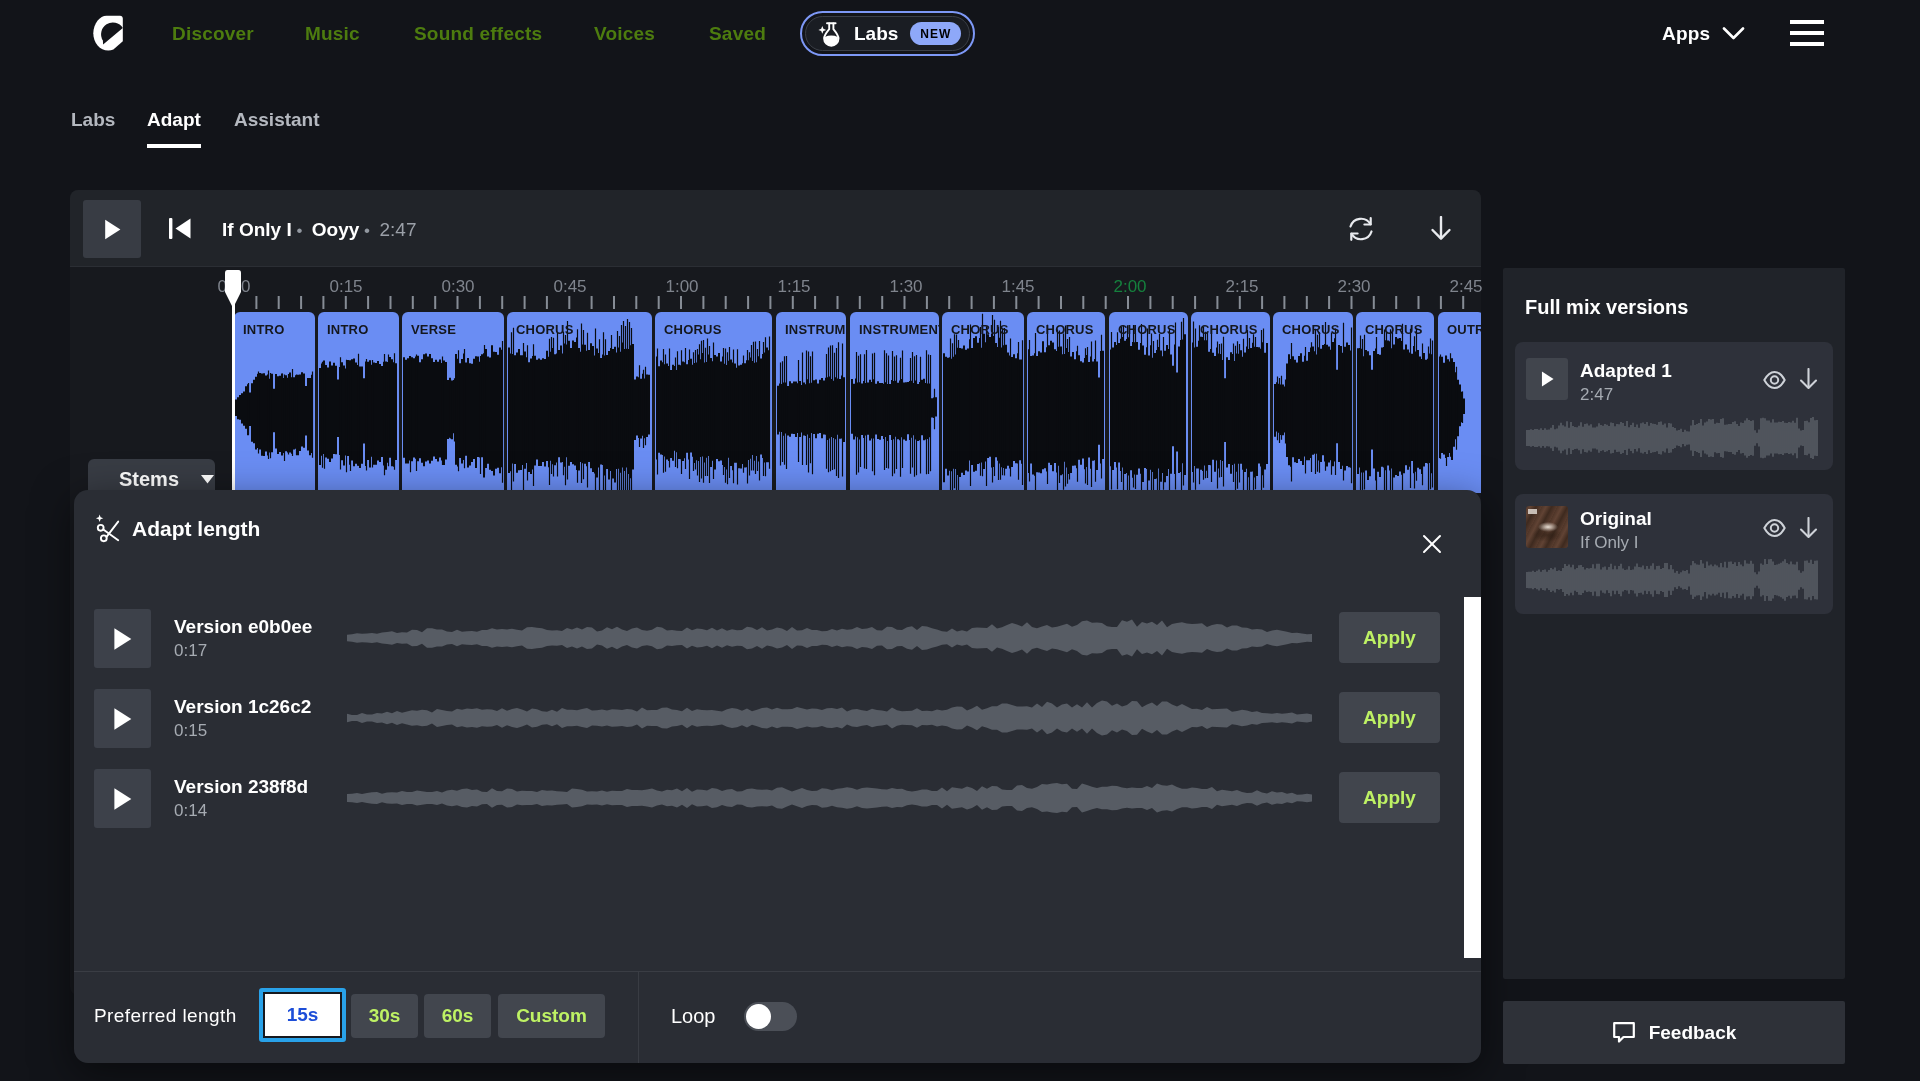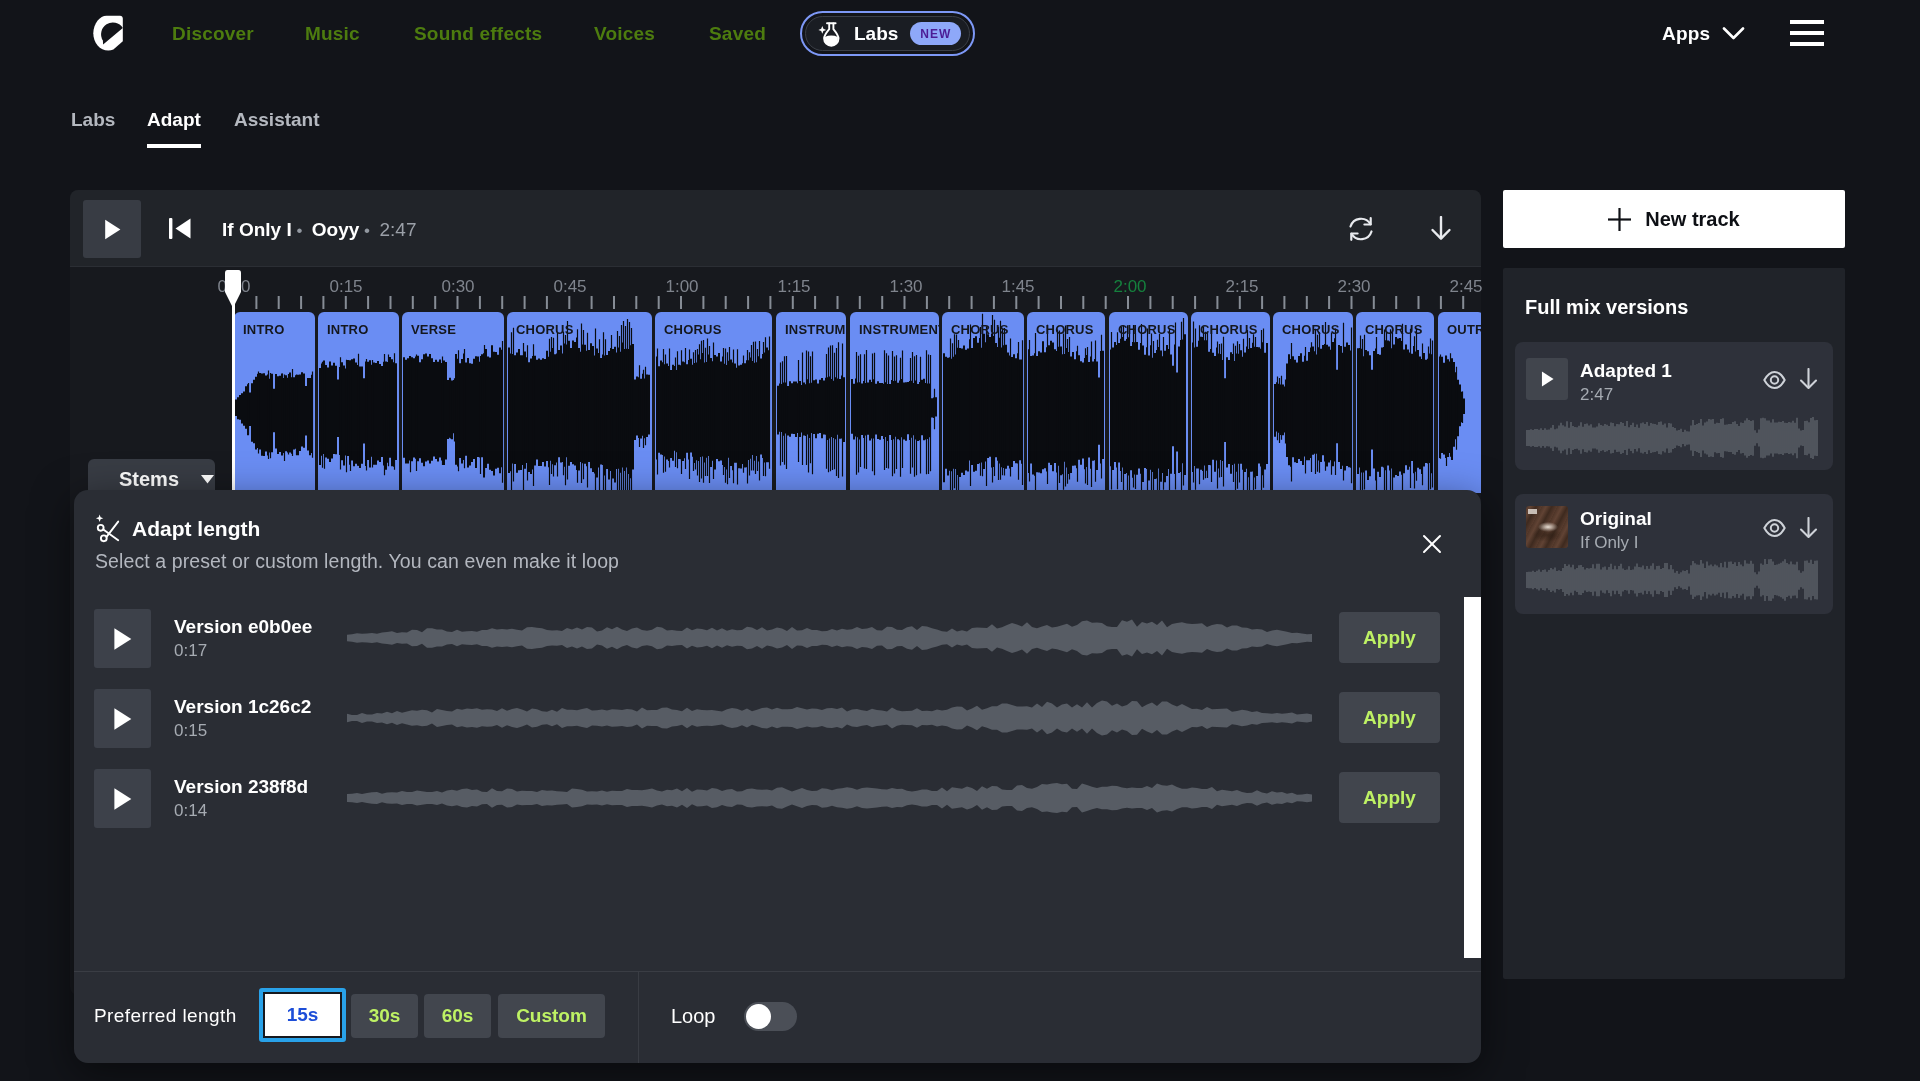--- a/index.html
+++ b/index.html
@@ -26,21 +26,21 @@
   <div style="background:#1a1d23;border:1px solid #3a3e46;border-radius:18px;display:flex;align-items:center;padding:0 8px 0 12px">
     <svg width="26" height="28" viewBox="0 0 26 28">
 <g stroke="#fff" stroke-width="1.9" fill="none" stroke-linecap="round" stroke-linejoin="round">
 <path d="M11.2 3.4 V9.2 C8.4 12.6 6.1 15.5 6.1 18.6 A7.2 7.2 0 0 0 20.5 18.6 C20.5 15.5 18.2 12.6 15.4 9.2 V3.4"></path>
 <path d="M9 3.3 H17.6"></path>
 </g>
 <path fill="#fff" d="M6.7 17 Q13.3 14.2 19.9 17 L19.9 19 A6.6 6.6 0 0 1 6.7 19 Z"></path>
 <path fill="#fff" d="M4.3 6 L5.4 8.8 L8.2 9.9 L5.4 11 L4.3 13.8 L3.2 11 L0.4 9.9 L3.2 8.8 Z"></path>
 </svg>
         <span style="font-size:19px;font-weight:bold;color:#fff;margin:0 12px 0 10px">Labs</span>
-    <span style="background:#8ea8f9;color:#4c1d95;font-size:12px;font-weight:bold;letter-spacing:1px;border-radius:12px;padding:5px 10px 4px">NEW</span>
+    <span style="background:#8ea8f9;color:#000000;font-size:12px;font-weight:bold;letter-spacing:1px;border-radius:12px;padding:5px 10px 4px">NEW</span>
   </div>
 </div>
 <span class="navlink" style="left:1662px;color:#fff">Apps</span>
 <svg style="position:absolute;left:1722px;top:27px" width="23" height="13" viewBox="0 0 23 13">
 <path d="M2 1.5 L11.5 11 L21 1.5" stroke="#fff" stroke-width="2.6" fill="none" stroke-linecap="round" stroke-linejoin="round"></path>
     </svg>
 <div style="position:absolute;left:1790px;top:20px;width:34px">
 <div style="height:4px;background:#fff;margin-bottom:7px"></div>
 <div style="height:4px;background:#fff;margin-bottom:7px"></div>
 <div style="height:4px;background:#fff"></div>
@@ -238,21 +238,20 @@
 <svg style="position:absolute;left:95px;top:514px" width="27" height="29" viewBox="0 0 27 29">
 <g stroke="#fff" stroke-width="1.9" fill="none" stroke-linecap="round" stroke-linejoin="round">
 <circle cx="5.7" cy="13.8" r="2.9"></circle>
 <circle cx="8.8" cy="24.3" r="2.9"></circle>
 <path d="M8.3 15.5 L23.2 26.3"></path>
 <path d="M11.5 22.8 L23.2 7.6"></path>
 </g>
 <path fill="#fff" d="M4.6 0.6 L5.6 3.3 L8.3 4.3 L5.6 5.3 L4.6 8 L3.6 5.3 L0.9 4.3 L3.6 3.3 Z"></path>
 </svg>
 <div class="abs" style="left:132px;top:517px;font-size:21px;font-weight:bold">Adapt length</div>
-<div class="abs" style="left:95px;top:550px;font-size:19.5px;letter-spacing:0.1px;color:#b3b7bf">Select a preset or custom length. You can even make it loop</div>
 <svg style="position:absolute;left:1422px;top:534px" width="20" height="20" viewBox="0 0 20 20">
 <g stroke="#fff" stroke-width="2" stroke-linecap="round">
         <path d="M2 2 L18 18"></path>
         <path d="M18 2 L2 18"></path>
       </g>
     </svg>
 <svg style="position:absolute;left:347px;top:597px" width="968" height="240" viewBox="0 0 968 240">
       <polygon fill="#575c64" points="0,37.7 5,37.2 10,36.2 15,36.8 20,36.5 25,36.0 30,36.7 35,35.6 40,35.0 45,34.2 50,36.1 55,35.2 60,35.6 65,32.8 70,32.9 75,35.2 80,31.3 85,31.3 90,32.5 95,32.6 100,34.5 105,35.0 110,32.8 115,34.8 120,34.2 125,33.9 130,34.8 135,32.9 140,33.0 145,31.2 150,32.5 155,32.0 160,32.5 165,31.8 170,32.7 175,33.4 180,30.2 185,30.1 190,30.8 195,31.3 200,33.1 205,33.5 210,33.2 215,34.1 220,31.0 225,32.6 230,30.6 235,32.6 240,30.0 245,30.5 250,34.4 255,33.4 260,30.2 265,32.2 270,29.8 275,32.5 280,34.0 285,31.4 290,30.6 295,33.0 300,33.8 305,32.7 310,29.7 315,30.6 320,33.6 325,33.0 330,33.7 335,33.9 340,30.4 345,33.3 350,31.5 355,32.1 360,33.3 365,30.8 370,33.6 375,31.2 380,33.7 385,32.3 390,33.3 395,33.0 400,29.8 405,30.6 410,32.9 415,30.3 420,33.4 425,32.6 430,30.5 435,31.5 440,34.0 445,29.9 450,33.5 455,33.3 460,31.0 465,33.0 470,33.1 475,34.2 480,34.1 485,31.9 490,33.4 495,31.7 500,32.7 505,32.3 510,29.9 515,32.0 520,31.5 525,30.1 530,33.3 535,33.4 540,29.7 545,30.1 550,32.8 555,33.1 560,30.3 565,29.3 570,32.9 575,29.1 580,29.4 585,31.2 590,32.4 595,34.2 600,34.8 605,31.4 610,34.6 615,33.2 620,34.6 625,30.9 630,30.5 635,30.8 640,30.9 645,27.3 650,31.4 655,30.3 660,28.1 665,26.1 670,27.5 675,29.6 680,25.3 685,30.0 690,31.2 695,29.4 700,28.1 705,30.6 710,29.8 715,28.3 720,26.8 725,29.8 730,28.1 735,24.2 740,23.5 745,25.7 750,25.4 755,26.0 760,29.2 765,30.0 770,30.0 775,23.2 780,24.7 785,22.5 790,29.7 795,25.0 800,26.5 805,24.8 810,28.1 815,23.4 820,30.2 825,27.1 830,26.0 835,25.2 840,26.6 845,27.0 850,26.7 855,26.2 860,29.9 865,28.1 870,27.1 875,27.6 880,30.4 885,28.5 890,28.5 895,30.6 900,30.8 905,32.5 910,32.1 915,32.5 920,35.1 925,33.5 930,32.8 935,33.8 940,34.8 945,36.1 950,35.7 955,36.5 960,37.2 965,36.9 965,45.1 960,44.8 955,45.5 950,46.3 945,45.9 940,47.2 935,48.2 930,49.2 925,48.5 920,46.9 915,49.5 910,49.9 905,49.5 900,51.2 895,51.4 890,53.5 885,53.5 880,51.6 875,54.4 870,54.9 865,53.9 860,52.1 855,55.8 850,55.3 845,55.0 840,55.4 835,56.8 830,56.0 825,54.9 820,51.8 815,58.6 810,53.9 805,57.2 800,55.5 795,57.0 790,52.3 785,59.5 780,57.3 775,58.8 770,52.0 765,52.0 760,52.8 755,56.0 750,56.6 745,56.3 740,58.5 735,57.8 730,53.9 725,52.2 720,55.2 715,53.7 710,52.2 705,51.4 700,53.9 695,52.6 690,50.8 685,52.0 680,56.7 675,52.4 670,54.5 665,55.9 660,53.9 655,51.7 650,50.6 645,54.7 640,51.1 635,51.2 630,51.5 625,51.1 620,47.4 615,48.8 610,47.4 605,50.6 600,47.2 595,47.8 590,49.6 585,50.8 580,52.6 575,52.9 570,49.1 565,52.7 560,51.7 555,48.9 550,49.2 545,51.9 540,52.3 535,48.6 530,48.7 525,51.9 520,50.5 515,50.0 510,52.1 505,49.7 500,49.3 495,50.3 490,48.6 485,50.1 480,47.9 475,47.8 470,48.9 465,49.0 460,51.0 455,48.7 450,48.5 445,52.1 440,48.0 435,50.5 430,51.5 425,49.4 420,48.6 415,51.7 410,49.1 405,51.4 400,52.2 395,49.0 390,48.7 385,49.7 380,48.3 375,50.8 370,48.4 365,51.2 360,48.7 355,49.9 350,50.5 345,48.7 340,51.6 335,48.1 330,48.3 325,49.0 320,48.4 315,51.4 310,52.3 305,49.3 300,48.2 295,49.0 290,51.4 285,50.6 280,48.0 275,49.5 270,52.2 265,49.8 260,51.8 255,48.6 250,47.6 245,51.5 240,52.0 235,49.4 230,51.4 225,49.4 220,51.0 215,47.9 210,48.8 205,48.5 200,48.9 195,50.7 190,51.2 185,51.9 180,51.8 175,48.6 170,49.3 165,50.2 160,49.5 155,50.0 150,49.5 145,50.8 140,49.0 135,49.1 130,47.2 125,48.1 120,47.8 115,47.2 110,49.2 105,47.0 100,47.5 95,49.4 90,49.5 85,50.7 80,50.7 75,46.8 70,49.1 65,49.2 60,46.4 55,46.8 50,45.9 45,47.8 40,47.0 35,46.4 30,45.3 25,46.0 20,45.5 15,45.2 10,45.8 5,44.8 0,44.3"></polygon>
       <polygon fill="#575c64" points="0,116.8 5,118.1 10,118.1 15,115.9 20,117.4 25,117.4 30,115.9 35,116.4 40,114.8 45,116.3 50,114.0 55,115.7 60,114.6 65,113.3 70,113.8 75,112.7 80,113.2 85,115.4 90,112.1 95,113.0 100,114.0 105,114.5 110,111.8 115,112.8 120,111.4 125,112.0 130,111.3 135,112.8 140,112.3 145,112.6 150,114.0 155,111.2 160,113.8 165,111.9 170,111.1 175,112.4 180,114.4 185,111.6 190,112.2 195,114.2 200,114.8 205,112.7 210,114.8 215,111.1 220,112.8 225,112.7 230,113.2 235,112.1 240,111.0 245,113.6 250,113.3 255,112.4 260,113.6 265,112.3 270,112.5 275,113.0 280,111.9 285,112.5 290,114.4 295,110.5 300,113.2 305,112.9 310,113.0 315,110.7 320,110.6 325,112.5 330,113.0 335,114.3 340,110.8 345,113.9 350,112.3 355,113.1 360,113.2 365,113.1 370,113.8 375,114.5 380,112.3 385,111.1 390,111.7 395,113.7 400,111.5 405,114.3 410,112.7 415,110.9 420,110.4 425,112.5 430,110.7 435,112.3 440,112.2 445,111.9 450,110.1 455,111.2 460,112.5 465,111.4 470,111.8 475,113.1 480,111.2 485,111.0 490,112.0 495,110.5 500,114.6 505,112.5 510,111.9 515,113.2 520,114.0 525,111.7 530,112.9 535,113.6 540,114.6 545,110.6 550,113.3 555,114.3 560,113.9 565,113.8 570,111.2 575,114.1 580,113.7 585,114.3 590,112.5 595,113.5 600,112.7 605,110.6 610,109.5 615,109.7 620,113.5 625,111.6 630,108.7 635,112.7 640,111.3 645,109.2 650,109.3 655,106.4 660,106.4 665,108.1 670,109.5 675,109.6 680,109.3 685,110.6 690,106.4 695,109.9 700,104.8 705,106.4 710,110.5 715,107.4 720,106.6 725,110.5 730,107.3 735,110.5 740,105.2 745,110.6 750,106.1 755,103.5 760,104.4 765,108.8 770,106.6 775,109.4 780,107.9 785,104.0 790,104.3 795,110.2 800,107.5 805,105.5 810,108.9 815,104.6 820,104.6 825,107.6 830,109.4 835,106.9 840,109.5 845,111.9 850,111.8 855,112.9 860,110.1 865,112.2 870,112.0 875,111.7 880,111.4 885,114.7 890,114.1 895,112.7 900,113.4 905,114.9 910,114.3 915,116.0 920,116.3 925,116.8 930,116.1 935,116.7 940,116.3 945,115.5 950,117.6 955,116.9 960,116.6 965,117.4 965,124.6 960,125.4 955,125.1 950,124.4 945,126.5 940,125.7 935,125.3 930,125.9 925,125.2 920,125.7 915,126.0 910,127.7 905,127.1 900,128.6 895,129.3 890,127.9 885,127.3 880,130.6 875,130.3 870,130.0 865,129.8 860,131.9 855,129.1 850,130.2 845,130.1 840,132.5 835,135.1 830,132.6 825,134.4 820,137.4 815,137.4 810,133.1 805,136.5 800,134.5 795,131.8 790,137.7 785,138.0 780,134.1 775,132.6 770,135.4 765,133.2 760,137.6 755,138.5 750,135.9 745,131.4 740,136.8 735,131.5 730,134.7 725,131.5 720,135.4 715,134.6 710,131.5 705,135.6 700,137.2 695,132.1 690,135.6 685,131.4 680,132.7 675,132.4 670,132.5 665,133.9 660,135.6 655,135.6 650,132.7 645,132.8 640,130.7 635,129.3 630,133.3 625,130.4 620,128.5 615,132.3 610,132.5 605,131.4 600,129.3 595,128.5 590,129.5 585,127.7 580,128.3 575,127.9 570,130.8 565,128.2 560,128.1 555,127.7 550,128.7 545,131.4 540,127.4 535,128.4 530,129.1 525,130.3 520,128.0 515,128.8 510,130.1 505,129.5 500,127.4 495,131.5 490,130.0 485,131.0 480,130.8 475,128.9 470,130.2 465,130.6 460,129.5 455,130.8 450,131.9 445,130.1 440,129.8 435,129.7 430,131.3 425,129.5 420,131.6 415,131.1 410,129.3 405,127.7 400,130.5 395,128.3 390,130.3 385,130.9 380,129.7 375,127.5 370,128.2 365,128.9 360,128.8 355,128.9 350,129.7 345,128.1 340,131.2 335,127.7 330,129.0 325,129.5 320,131.4 315,131.3 310,129.0 305,129.1 300,128.8 295,131.5 290,127.6 285,129.5 280,130.1 275,129.0 270,129.5 265,129.7 260,128.4 255,129.6 250,128.7 245,128.4 240,131.0 235,129.9 230,128.8 225,129.3 220,129.2 215,130.9 210,127.2 205,129.3 200,127.2 195,127.8 190,129.8 185,130.4 180,127.6 175,129.6 170,130.9 165,130.1 160,128.2 155,130.8 150,128.0 145,129.4 140,129.7 135,129.2 130,130.7 125,130.0 120,130.6 115,129.2 110,130.2 105,127.5 100,128.0 95,129.0 90,129.9 85,126.6 80,128.8 75,129.3 70,128.2 65,128.7 60,127.4 55,126.3 50,128.0 45,125.7 40,127.2 35,125.6 30,126.1 25,124.6 20,124.6 15,126.1 10,123.9 5,123.9 0,125.2"></polygon>
       <polygon fill="#575c64" points="0,197.0 5,196.7 10,196.1 15,197.1 20,196.1 25,195.3 30,195.1 35,196.8 40,195.4 45,195.3 50,195.4 55,193.9 60,195.0 65,195.1 70,193.4 75,194.2 80,195.1 85,194.9 90,194.1 95,195.6 100,193.4 105,192.7 110,193.7 115,191.9 120,191.5 125,193.0 130,192.5 135,194.7 140,195.0 145,191.2 150,194.0 155,194.3 160,191.5 165,192.1 170,194.6 175,193.8 180,194.1 185,194.0 190,195.1 195,192.9 200,193.8 205,193.4 210,194.3 215,194.6 220,194.9 225,191.4 230,191.9 235,192.7 240,194.5 245,194.3 250,194.5 255,193.6 260,194.7 265,193.8 270,194.1 275,194.1 280,192.1 285,192.9 290,192.9 295,193.3 300,192.6 305,191.5 310,193.5 315,194.5 320,192.8 325,193.2 330,191.4 335,194.3 340,191.0 345,194.7 350,192.4 355,192.8 360,193.4 365,190.9 370,191.7 375,194.0 380,192.6 385,192.0 390,194.5 395,194.3 400,192.0 405,191.5 410,192.6 415,192.8 420,192.4 425,193.5 430,190.7 435,190.3 440,192.5 445,194.5 450,192.8 455,191.0 460,193.1 465,194.1 470,193.7 475,191.3 480,191.7 485,193.2 490,191.8 495,191.2 500,190.3 505,190.9 510,192.7 515,191.1 520,190.6 525,190.9 530,191.4 535,192.2 540,192.5 545,191.1 550,192.1 555,191.7 560,193.8 565,194.4 570,193.7 575,192.4 580,192.4 585,193.9 590,193.9 595,190.5 600,194.3 605,190.3 610,190.9 615,191.7 620,189.6 625,191.0 630,194.1 635,189.3 640,191.7 645,188.9 650,189.2 655,192.6 660,192.9 665,192.9 670,188.4 675,188.1 680,191.1 685,191.7 690,189.9 695,187.0 700,187.4 705,186.5 710,185.9 715,187.2 720,186.7 725,191.8 730,191.9 735,186.4 740,188.0 745,189.8 750,191.0 755,189.7 760,189.7 765,188.7 770,188.9 775,190.5 780,191.2 785,190.5 790,190.9 795,191.1 800,189.1 805,190.9 810,186.5 815,188.2 820,188.7 825,187.5 830,190.1 835,191.8 840,191.8 845,190.6 850,190.9 855,191.9 860,192.1 865,189.9 870,194.3 875,192.7 880,193.4 885,194.2 890,193.0 895,195.0 900,195.9 905,195.7 910,193.3 915,195.5 920,196.4 925,194.2 930,195.4 935,194.9 940,196.7 945,195.8 950,197.8 955,197.6 960,196.7 965,197.5 965,204.5 960,205.3 955,204.4 950,204.2 945,206.2 940,205.3 935,207.1 930,206.6 925,207.8 920,205.6 915,206.5 910,208.7 905,206.3 900,206.1 895,207.0 890,209.0 885,207.8 880,208.6 875,209.3 870,207.7 865,212.1 860,209.9 855,210.1 850,211.1 845,211.4 840,210.2 835,210.2 830,211.9 825,214.5 820,213.3 815,213.8 810,215.5 805,211.1 800,212.9 795,210.9 790,211.1 785,211.5 780,210.8 775,211.5 770,213.1 765,213.3 760,212.3 755,212.3 750,211.0 745,212.2 740,214.0 735,215.6 730,210.1 725,210.2 720,215.3 715,214.8 710,216.1 705,215.5 700,214.6 695,215.0 690,212.1 685,210.3 680,210.9 675,213.9 670,213.6 665,209.1 660,209.1 655,209.4 650,212.8 645,213.1 640,210.3 635,212.7 630,207.9 625,211.0 620,212.4 615,210.3 610,211.1 605,211.7 600,207.7 595,211.5 590,208.1 585,208.1 580,209.6 575,209.6 570,208.3 565,207.6 560,208.2 555,210.3 550,209.9 545,210.9 540,209.5 535,209.8 530,210.6 525,211.1 520,211.4 515,210.9 510,209.3 505,211.1 500,211.7 495,210.8 490,210.2 485,208.8 480,210.3 475,210.7 470,208.3 465,207.9 460,208.9 455,211.0 450,209.2 445,207.5 440,209.5 435,211.7 430,211.3 425,208.5 420,209.6 415,209.2 410,209.4 405,210.5 400,210.0 395,207.7 390,207.5 385,210.0 380,209.4 375,208.0 370,210.3 365,211.1 360,208.6 355,209.2 350,209.6 345,207.3 340,211.0 335,207.7 330,210.6 325,208.8 320,209.2 315,207.5 310,208.5 305,210.5 300,209.4 295,208.7 290,209.1 285,209.1 280,209.9 275,207.9 270,207.9 265,208.2 260,207.3 255,208.4 250,207.5 245,207.7 240,207.5 235,209.3 230,210.1 225,210.6 220,207.1 215,207.4 210,207.7 205,208.6 200,208.2 195,209.1 190,206.9 185,208.0 180,207.9 175,208.2 170,207.4 165,209.9 160,210.5 155,207.7 150,208.0 145,210.8 140,207.0 135,207.3 130,209.5 125,209.0 120,210.5 115,210.1 110,208.3 105,209.3 100,208.6 95,206.4 90,207.9 85,207.1 80,206.9 75,207.8 70,208.6 65,206.9 60,207.0 55,208.1 50,206.6 45,206.7 40,206.6 35,205.2 30,206.9 25,206.7 20,205.9 15,204.9 10,205.9 5,205.3 0,205.0"></polygon>
@@ -289,29 +288,20 @@
 <div class="abs" style="left:94px;top:1005px;font-size:19px;letter-spacing:0.4px">Preferred length</div>
 <div class="graybtn" style="left:259px;top:988px;width:87px;height:54px;background:#fff;border:4px solid #29a2e9;border-radius:3px;box-shadow:inset 0 0 0 2px #17191e;color:#1d4ed8">15s</div>
 <div class="graybtn" style="left:351px;top:994px;width:67px;height:44px">30s</div>
 <div class="graybtn" style="left:424px;top:994px;width:67px;height:44px">60s</div>
 <div class="graybtn" style="left:498px;top:994px;width:107px;height:44px">Custom</div>
 <div class="abs" style="left:671px;top:1005px;font-size:20px">Loop</div>
 <div class="abs" style="left:744px;top:1002px;width:53px;height:29px;background:#4b4f57;border-radius:15px">
   <div style="position:absolute;left:2px;top:2px;width:25px;height:25px;background:#fff;border-radius:50%"></div>
 </div>
 
-<div class="abs" style="left:1503px;top:190px;width:342px;height:58px;background:#fff;border-radius:2px;display:flex;align-items:center;justify-content:center">
-  <svg width="23" height="23" viewBox="0 0 23 23" style="margin-right:14px">
-<g stroke="#101216" stroke-width="2.2">
-          <path d="M11.5 0 V23"></path>
-          <path d="M0 11.5 H23"></path>
-        </g>
-      </svg>
-      <span style="font-size:20px;font-weight:bold;color:#0d0f14">New track</span>
-</div>
 <div class="abs" style="left:1503px;top:268px;width:342px;height:711px;background:#202329;border-radius:2px"></div>
 <div class="abs" style="left:1525px;top:296px;font-size:20px;font-weight:bold">Full mix versions</div>
 
 <div class="abs" style="left:1515px;top:342px;width:318px;height:128px;background:#2e313a;border-radius:8px"></div>
 <div class="sqbtn" style="left:1526px;top:358px;width:42px;height:42px;background:#41454d">
       <svg width="13" height="16" viewBox="0 0 14 17">
         <path fill="#fff" d="M1 0.5 L13.5 8.5 L1 16.5 Z"></path>
       </svg>
     </div>
 <div class="abs" style="left:1580px;top:360px;font-size:19px;font-weight:bold">Adapted 1</div>
@@ -349,13 +339,19 @@
 <div class="abs" style="left:1799px;top:517px"><svg width="19" height="23" viewBox="0 0 19 23">
 <g stroke="#ced2d8" stroke-width="2.1" fill="none" stroke-linecap="round" stroke-linejoin="round">
 <path d="M9.5 1 V19"></path>
           <path d="M2 12.5 L9.5 20 L17 12.5"></path>
 </g>
       </svg></div>
 <div class="abs" style="left:1526px;top:558px"><svg width="292" height="44" viewBox="0 0 292 44">
         <path d="M1 13.9V30.1M3 13.8V30.2M5 13.8V30.2M7 12.7V31.3M9 14.0V30.0M11 12.8V31.2M13 11.4V32.6M15 13.7V30.3M17 11.9V32.1M19 11.4V32.6M21 13.8V30.2M23 12.1V31.9M25 10.1V33.9M27 11.3V32.7M29 9.4V34.6M31 12.9V31.1M33 12.3V31.7M35 13.1V30.9M37 9.9V34.1M39 6.1V37.9M41 7.9V36.1M43 6.6V37.4M45 9.3V34.7M47 6.8V37.2M49 11.3V32.7M51 10.0V34.0M53 7.3V36.7M55 6.9V37.1M57 9.0V35.0M59 11.4V32.6M61 10.1V33.9M63 10.5V33.5M65 10.0V34.0M67 6.3V37.7M69 10.6V33.4M71 5.8V38.2M73 5.8V38.2M75 11.6V32.4M77 9.3V34.7M79 8.6V35.4M81 11.8V32.2M83 9.0V35.0M85 5.7V38.3M87 11.2V32.8M89 7.8V36.2M91 11.2V32.8M93 7.9V36.1M95 5.7V38.3M97 10.6V33.4M99 11.9V32.1M101 11.4V32.6M103 8.2V35.8M105 11.9V32.1M107 11.4V32.6M109 8.5V35.5M111 5.6V38.4M113 9.1V34.9M115 9.2V34.8M117 7.5V36.5M119 11.3V32.7M121 7.9V36.1M123 10.8V33.2M125 7.7V36.3M127 5.3V38.7M129 11.6V32.4M131 8.1V35.9M133 7.8V36.2M135 11.0V33.0M137 10.1V33.9M139 5.0V39.0M141 5.0V39.0M143 11.2V32.8M145 7.1V36.9M147 11.2V32.8M149 14.8V29.2M151 12.9V31.1M153 15.8V28.2M155 14.2V29.8M157 12.6V31.4M159 13.0V31.0M161 12.1V31.9M163 15.6V28.4M165 7.2V36.8M167 3.1V40.9M169 5.3V38.7M171 6.4V37.6M173 6.8V37.2M175 2.1V41.9M177 5.4V38.6M179 9.9V34.1M181 3.6V40.4M183 7.4V36.6M185 6.5V37.5M187 8.3V35.7M189 6.4V37.6M191 7.4V36.6M193 9.3V34.7M195 5.0V39.0M197 9.2V34.8M199 3.7V40.3M201 9.8V34.2M203 3.8V40.2M205 3.5V40.5M207 6.0V38.0M209 4.3V39.7M211 8.0V36.0M213 4.1V39.9M215 6.6V37.4M217 8.2V35.8M219 2.2V41.8M221 5.6V38.4M223 5.8V38.2M225 2.8V41.2M227 5.8V38.2M229 14.3V29.7M231 16.3V27.7M233 13.6V30.4M235 5.4V38.6M237 6.7V37.3M239 1.1V42.9M241 6.0V38.0M243 1.3V42.7M245 1.1V42.9M247 3.4V40.6M249 6.9V37.1M251 6.6V37.4M253 5.7V38.3M255 4.7V39.3M257 3.3V40.7M259 1.2V42.8M261 4.9V39.1M263 6.2V37.8M265 3.6V40.4M267 6.2V37.8M269 6.5V37.5M271 3.7V40.3M273 12.2V31.8M275 14.7V29.3M277 13.2V30.8M279 2.8V41.2M281 2.4V41.6M283 4.7V39.3M285 1.7V42.3M287 6.0V38.0M289 2.7V41.3M291 2.4V41.6" stroke="#565b63" stroke-width="1.7" fill="none"></path>
       </svg></div>
 
+<div class="abs" style="left:1503px;top:1001px;width:342px;height:63px;background:#2e3138;border-radius:2px;display:flex;align-items:center;justify-content:center">
+  <svg width="24" height="23" viewBox="0 0 24 23" style="margin-right:13px">
+<path d="M2.2 2.2 H21.8 V16 H11.5 L7 20.5 V16 H2.2 Z" stroke="#fff" stroke-width="2.2" fill="none" stroke-linejoin="round"></path>
+      </svg>
+      <span style="font-size:19px;font-weight:bold">Feedback</span>
+</div>
 
 </div>
 </body></html>

